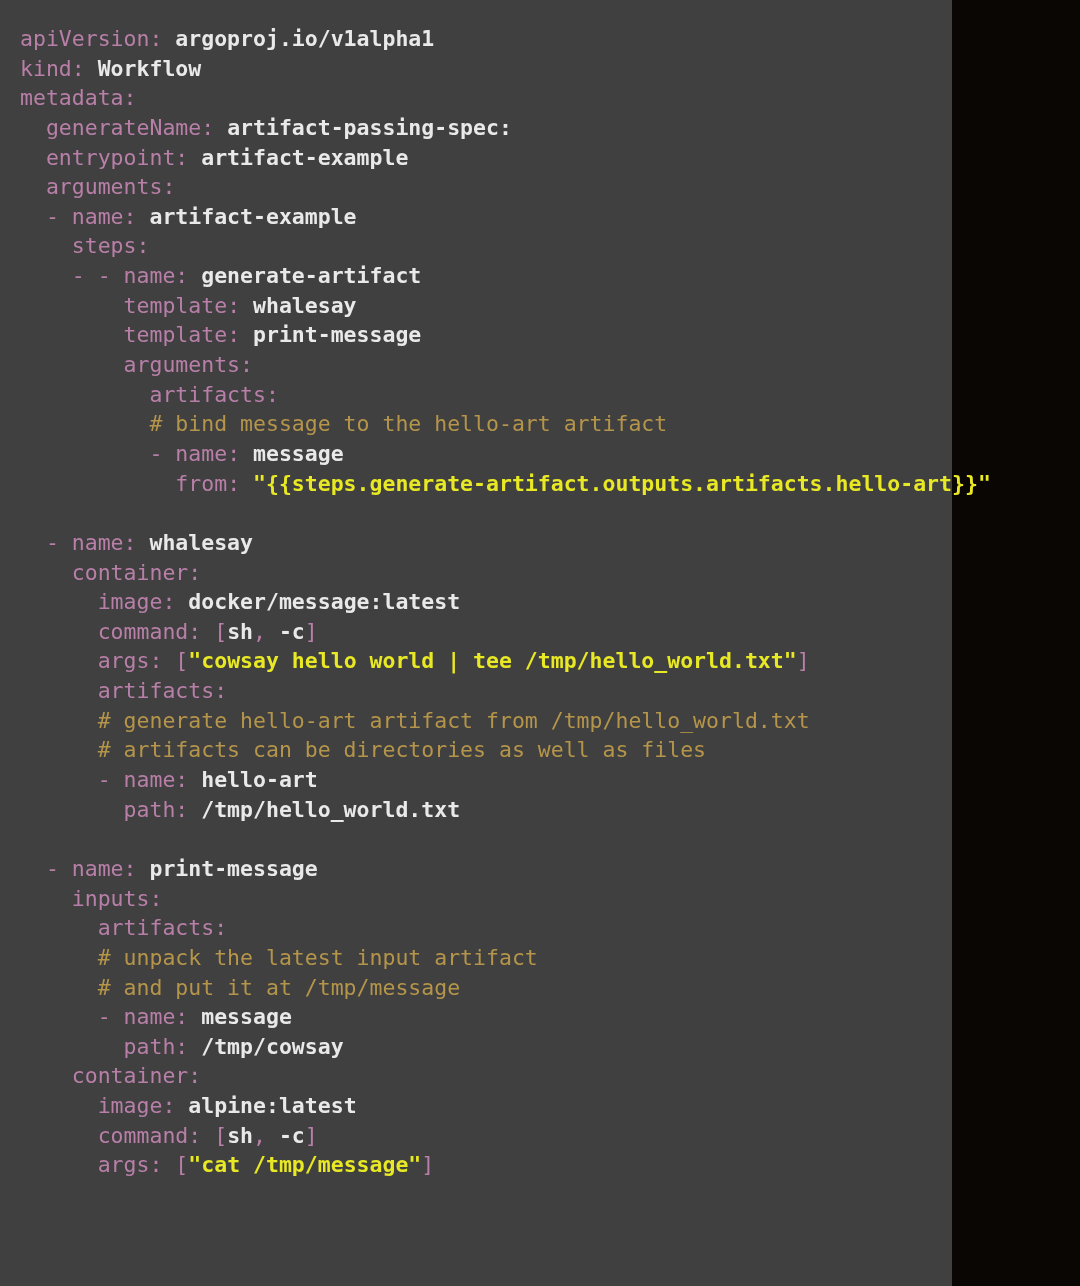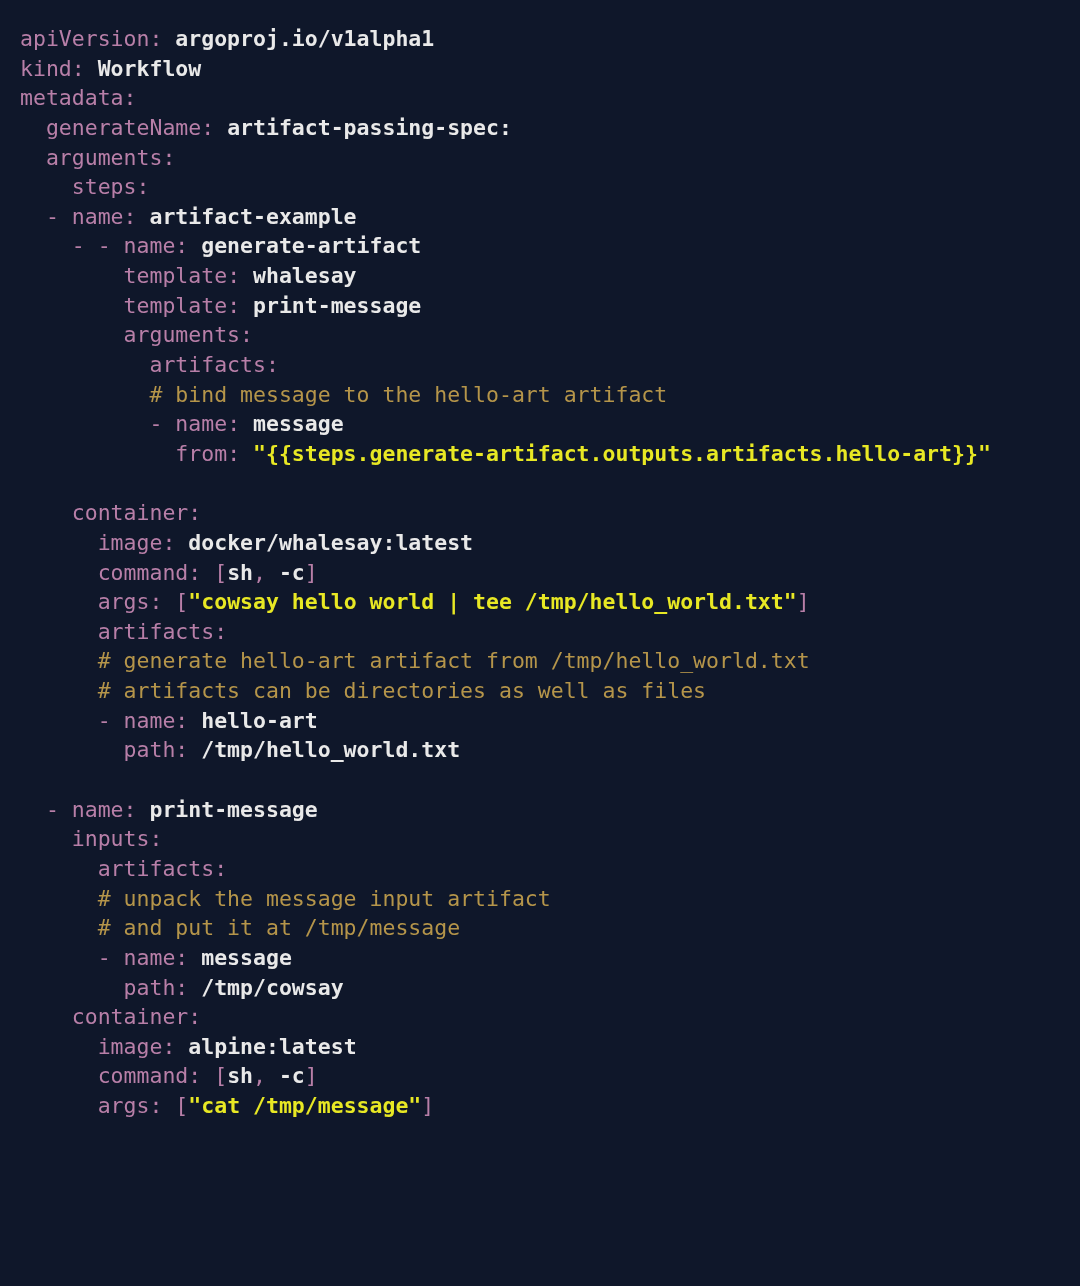--- a/index.html
+++ b/index.html
@@ -9,24 +9,24 @@
     background: #0a0604;
   }
   body {
     width: 1080px;
     height: 1286px;
     overflow: hidden;
     font-family: "DejaVu Sans Mono", "Liberation Mono", monospace;
   }
   #code-view {
     box-sizing: border-box;
-    width: 1080px;
+    width: 952px;
     height: 1286px;
     padding: 24px 0 0 20px;
-    background: #0f172a;
+    background: #404040;
   }
   .code-line {
     height: 29.65px;
     line-height: 29.65px;
     font-size: 21.5px;
     letter-spacing: 0px;
     white-space: pre;
     font-family: "DejaVu Sans Mono", "Liberation Mono", monospace;
   }
   .code-line.blank {
@@ -40,46 +40,48 @@
   .t-str   { color: #e8e824; font-weight: 600; }
 </style>
 </head>
 <body>
 
 <div id="code-view">
     <div class="code-line"><span class="tok t-key">apiVersion</span><span class="tok t-punct">: </span><span class="tok t-val">argoproj.io/v1alpha1</span></div>
     <div class="code-line"><span class="tok t-key">kind</span><span class="tok t-punct">: </span><span class="tok t-val">Workflow</span></div>
     <div class="code-line"><span class="tok t-key">metadata</span><span class="tok t-punct">:</span></div>
     <div class="code-line"><span class="tok">  </span><span class="tok t-key">generateName</span><span class="tok t-punct">: </span><span class="tok t-val">artifact-passing-spec:</span></div>
+    <div class="code-line"><span class="tok">  </span><span class="tok t-key">entrypoint</span><span class="tok t-punct">: </span><span class="tok t-val">artifact-example</span></div>
     <div class="code-line"><span class="tok">  </span><span class="tok t-key">arguments</span><span class="tok t-punct">:</span></div>
+    <div class="code-line"><span class="tok">  </span><span class="tok t-punct">- </span><span class="tok t-key">name</span><span class="tok t-punct">: </span><span class="tok t-val">artifact-example</span></div>
     <div class="code-line"><span class="tok">    </span><span class="tok t-key">steps</span><span class="tok t-punct">:</span></div>
-    <div class="code-line"><span class="tok">  </span><span class="tok t-punct">- </span><span class="tok t-key">name</span><span class="tok t-punct">: </span><span class="tok t-val">artifact-example</span></div>
     <div class="code-line"><span class="tok">    </span><span class="tok t-punct">- - </span><span class="tok t-key">name</span><span class="tok t-punct">: </span><span class="tok t-val">generate-artifact</span></div>
     <div class="code-line"><span class="tok">        </span><span class="tok t-key">template</span><span class="tok t-punct">: </span><span class="tok t-val">whalesay</span></div>
     <div class="code-line"><span class="tok">        </span><span class="tok t-key">template</span><span class="tok t-punct">: </span><span class="tok t-val">print-message</span></div>
     <div class="code-line"><span class="tok">        </span><span class="tok t-key">arguments</span><span class="tok t-punct">:</span></div>
     <div class="code-line"><span class="tok">          </span><span class="tok t-key">artifacts</span><span class="tok t-punct">:</span></div>
     <div class="code-line"><span class="tok">          </span><span class="tok t-cmt"># bind message to the hello-art artifact</span></div>
     <div class="code-line"><span class="tok">          </span><span class="tok t-punct">- </span><span class="tok t-key">name</span><span class="tok t-punct">: </span><span class="tok t-val">message</span></div>
     <div class="code-line"><span class="tok">            </span><span class="tok t-key">from</span><span class="tok t-punct">: </span><span class="tok t-str">"{{steps.generate-artifact.outputs.artifacts.hello-art}}"</span></div>
     <div class="code-line blank">&nbsp;</div>
+    <div class="code-line"><span class="tok">  </span><span class="tok t-punct">- </span><span class="tok t-key">name</span><span class="tok t-punct">: </span><span class="tok t-val">whalesay</span></div>
     <div class="code-line"><span class="tok">    </span><span class="tok t-key">container</span><span class="tok t-punct">:</span></div>
-    <div class="code-line"><span class="tok">      </span><span class="tok t-key">image</span><span class="tok t-punct">: </span><span class="tok t-val">docker/whalesay:latest</span></div>
+    <div class="code-line"><span class="tok">      </span><span class="tok t-key">image</span><span class="tok t-punct">: </span><span class="tok t-val">docker/message:latest</span></div>
     <div class="code-line"><span class="tok">      </span><span class="tok t-key">command</span><span class="tok t-punct">: [</span><span class="tok t-val">sh</span><span class="tok t-punct">, </span><span class="tok t-val">-c</span><span class="tok t-punct">]</span></div>
     <div class="code-line"><span class="tok">      </span><span class="tok t-key">args</span><span class="tok t-punct">: [</span><span class="tok t-str">"cowsay hello world | tee /tmp/hello_world.txt"</span><span class="tok t-punct">]</span></div>
     <div class="code-line"><span class="tok">      </span><span class="tok t-key">artifacts</span><span class="tok t-punct">:</span></div>
     <div class="code-line"><span class="tok">      </span><span class="tok t-cmt"># generate hello-art artifact from /tmp/hello_world.txt</span></div>
     <div class="code-line"><span class="tok">      </span><span class="tok t-cmt"># artifacts can be directories as well as files</span></div>
     <div class="code-line"><span class="tok">      </span><span class="tok t-punct">- </span><span class="tok t-key">name</span><span class="tok t-punct">: </span><span class="tok t-val">hello-art</span></div>
     <div class="code-line"><span class="tok">        </span><span class="tok t-key">path</span><span class="tok t-punct">: </span><span class="tok t-val">/tmp/hello_world.txt</span></div>
     <div class="code-line blank">&nbsp;</div>
     <div class="code-line"><span class="tok">  </span><span class="tok t-punct">- </span><span class="tok t-key">name</span><span class="tok t-punct">: </span><span class="tok t-val">print-message</span></div>
     <div class="code-line"><span class="tok">    </span><span class="tok t-key">inputs</span><span class="tok t-punct">:</span></div>
     <div class="code-line"><span class="tok">      </span><span class="tok t-key">artifacts</span><span class="tok t-punct">:</span></div>
-    <div class="code-line"><span class="tok">      </span><span class="tok t-cmt"># unpack the message input artifact</span></div>
+    <div class="code-line"><span class="tok">      </span><span class="tok t-cmt"># unpack the latest input artifact</span></div>
     <div class="code-line"><span class="tok">      </span><span class="tok t-cmt"># and put it at /tmp/message</span></div>
     <div class="code-line"><span class="tok">      </span><span class="tok t-punct">- </span><span class="tok t-key">name</span><span class="tok t-punct">: </span><span class="tok t-val">message</span></div>
     <div class="code-line"><span class="tok">        </span><span class="tok t-key">path</span><span class="tok t-punct">: </span><span class="tok t-val">/tmp/cowsay</span></div>
     <div class="code-line"><span class="tok">    </span><span class="tok t-key">container</span><span class="tok t-punct">:</span></div>
     <div class="code-line"><span class="tok">      </span><span class="tok t-key">image</span><span class="tok t-punct">: </span><span class="tok t-val">alpine:latest</span></div>
     <div class="code-line"><span class="tok">      </span><span class="tok t-key">command</span><span class="tok t-punct">: [</span><span class="tok t-val">sh</span><span class="tok t-punct">, </span><span class="tok t-val">-c</span><span class="tok t-punct">]</span></div>
     <div class="code-line"><span class="tok">      </span><span class="tok t-key">args</span><span class="tok t-punct">: [</span><span class="tok t-str">"cat /tmp/message"</span><span class="tok t-punct">]</span></div>
   </div>
 
 </body></html>

